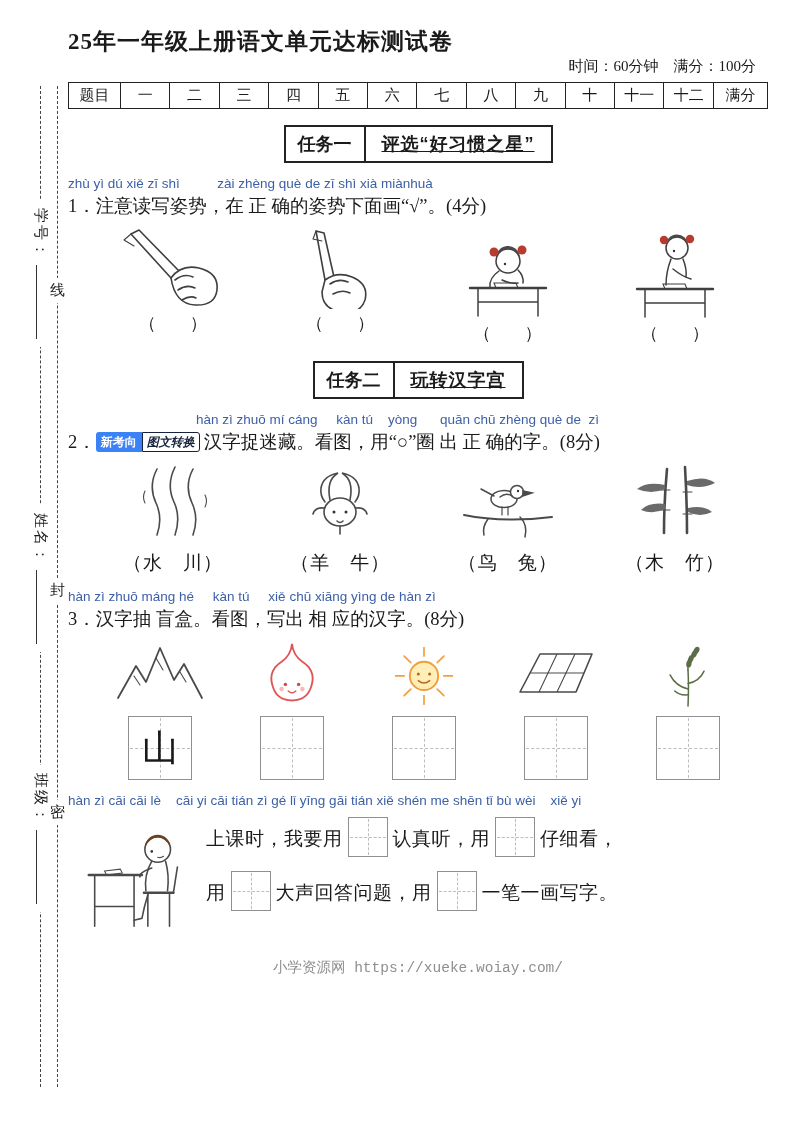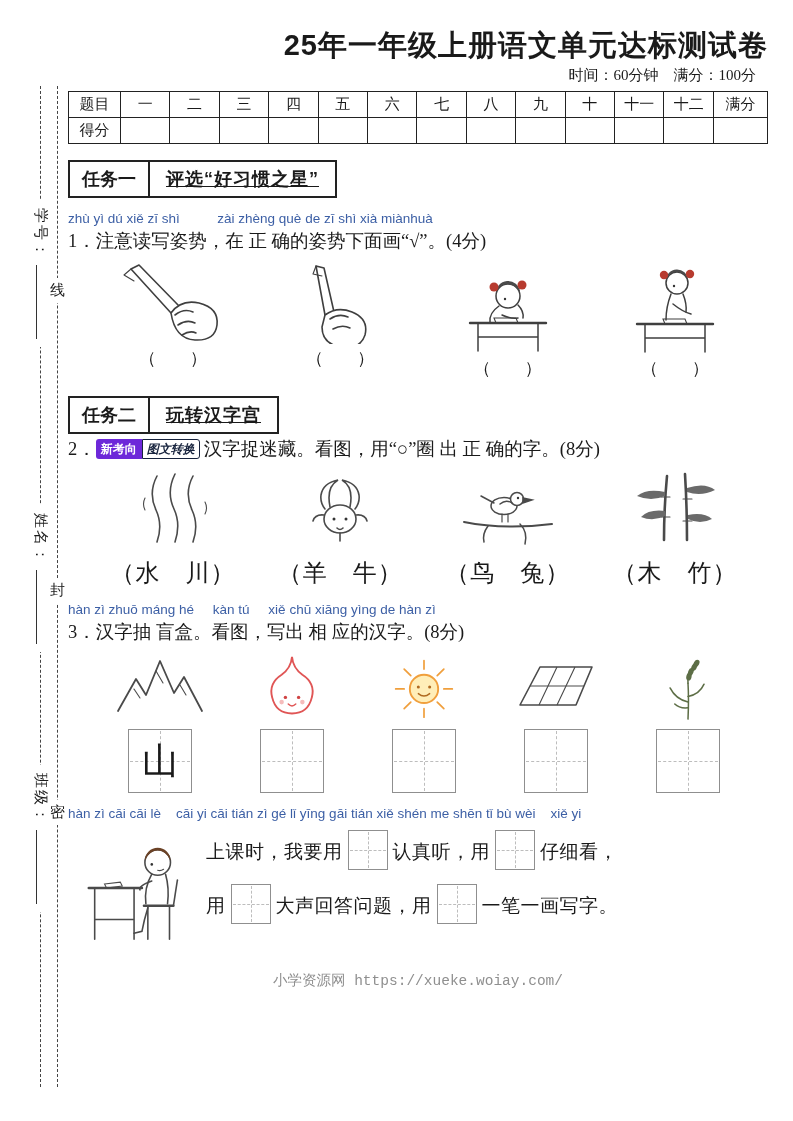--- a/index.html
+++ b/index.html
@@ -11,49 +11,49 @@
   .rail-line.a { left:40px; }
   .rail-line.b { left:57px; }
   .v-label { position:absolute; left:31px; writing-mode:vertical-rl; text-orientation:sideways;
              background:#fff; font-size:15px; padding:8px 0; letter-spacing:2px; font-family:"Liberation Sans",sans-serif; }
   .v-label .blank { display:inline-block; height:74px; border-left:1px solid #333; margin-top:6px; }
   .seal-char { position:absolute; left:49px; width:17px; text-align:center; background:#fff;
                font-size:15px; padding:3px 0; font-family:"Liberation Sans",sans-serif; }
 
   
   .content { position:absolute; left:68px; top:26px; width:700px; }
-  .title { text-align:right; font-family:Liberation Sans, sans-serif; font-weight:bold; font-size:29px; letter-spacing:1px; }
+  .title { text-align:left; font-family:Liberation Serif, serif; font-weight:bold; font-size:23px; letter-spacing:1px; }
   .subtitle { text-align:center; font-family:"Liberation Sans",sans-serif; font-weight:bold; font-size:24px; margin-top:10px; letter-spacing:2px; }
   .meta { text-align:right; font-size:15px; padding-right:12px; }
 
   table.score-table { border-collapse:collapse; width:100%; table-layout:fixed; margin-top:6px; }
   table.score-table td { border:1.2px solid #222; height:26px; text-align:center; font-size:15px; overflow:hidden; }
   td.lab { font-size:14px; }
 
-  .task-row { display:flex; margin-top:16px; }
+  .task-row { display:flex; justify-content:center; margin-top:16px; }
   .task-box { display:inline-flex; border:2px solid #222; font-family:"Liberation Sans",sans-serif; font-weight:bold; font-size:18px; }
   .task-label { padding:5px 12px; border-right:2px solid #222; }
   .task-title { padding:5px 16px; letter-spacing:1px;text-decoration:underline; }
 
   .pinyin { color:#3c5fa5; font-family:"Liberation Sans",sans-serif; font-size:13.5px; white-space:pre; margin-top:13px; }
   .pinyin.ind1 { }
   .pinyin.ind2 { margin-left:128px; }
   .qtext { font-size:18.5px; margin-top:2px; line-height:26px; }
 
   .badge { display:inline-flex; align-items:stretch; vertical-align:2px; margin:0 4px 0 0;
            font-family:"Liberation Sans",sans-serif; font-size:12px; font-weight:bold; line-height:16px; }
-  .badge-left { background:#6d28d9; color:#fff; padding:2px 5px; border-radius:3px 0 0 3px; }
+  .badge-left { background:#3b82f6; color:#fff; padding:2px 5px; border-radius:3px 0 0 3px; }
   .badge-right { border:1.2px solid #17233d; color:#17233d; padding:1px 4px; border-radius:0 3px 3px 0; background:#fff;font-style:italic; }
 
   .fig-row { display:flex; justify-content:space-between; margin:8px 14px 0 26px; }
   .fig-col { display:flex; flex-direction:column; align-items:center; }
   .fig-row.four .fig-col { width:158px; }
   .fig-row.five .fig-col { width:132px; }
   .bracket { font-size:17px; margin-top:3px; }
-  .option { font-size:24px; margin-top:9px; letter-spacing:1px; }
+  .option { font-size:19px; margin-top:9px; letter-spacing:1px; }
 
   .tzg { position:relative; width:64px; height:64px; border:1.6px solid #8f8f8f; background:#fff; }
   .tzg::before { content:""; position:absolute; left:1px; right:1px; top:50%; border-top:1px dashed #bdbdbd; }
   .tzg::after  { content:""; position:absolute; top:1px; bottom:1px; left:50%; border-left:1px dashed #bdbdbd; }
   .tzg .ans { position:absolute; inset:0; display:flex; align-items:center; justify-content:center;
               font-size:36px; z-index:1; }
   .tzg.small { width:40px; height:40px; display:inline-block; vertical-align:-12px; margin:0 5px; }
   .grid-row { margin-top:8px; }
 
   .q4-row { display:flex; margin-top:4px; align-items:flex-start; }
@@ -116,36 +116,20 @@
         <td>五</td>
         <td>六</td>
         <td>七</td>
         <td>八</td>
         <td>九</td>
         <td>十</td>
         <td>十一</td>
         <td>十二</td>
         <td>满分</td>
       </tr>
-      <tr>
-        <td class="lab">得分</td>
-        <td></td>
-            <td></td>
-        <td></td>
-            <td></td>
-        <td></td>
-            <td></td>
-        <td></td>
-            <td></td>
-        <td></td>
-            <td></td>
-        <td></td>
-            <td></td>
-        <td></td>
-      </tr>
     </tbody>
       </table>
 
     <div class="task-row">
       <div class="task-box">
         <span class="task-label">任务一</span>
         <span class="task-title">评选“好习惯之星”</span>
       </div>
     </div>
 
@@ -216,20 +200,21 @@
       </div>
     </div>
 
     <div class="task-row">
       <div class="task-box">
         <span class="task-label">任务二</span>
         <span class="task-title">玩转汉字宫</span>
       </div>
     </div>
 
+    <div class="pinyin ind2">hàn zì zhuō mí cáng     kàn tú    yòng      quān chū zhèng què de  zì</div>
     <div class="qtext">
       <span>2．</span><span class="badge">
           <span class="badge-left">新考向</span>
           <span class="badge-right">图文转换</span>
         </span><span>汉字捉迷藏。看图，用“○”圈 出 正 确的字。(8分)</span>
     </div>
 
     <div class="fig-row four">
       <div class="fig-col">
         <svg width="100" height="78" viewBox="0 0 100 78">

